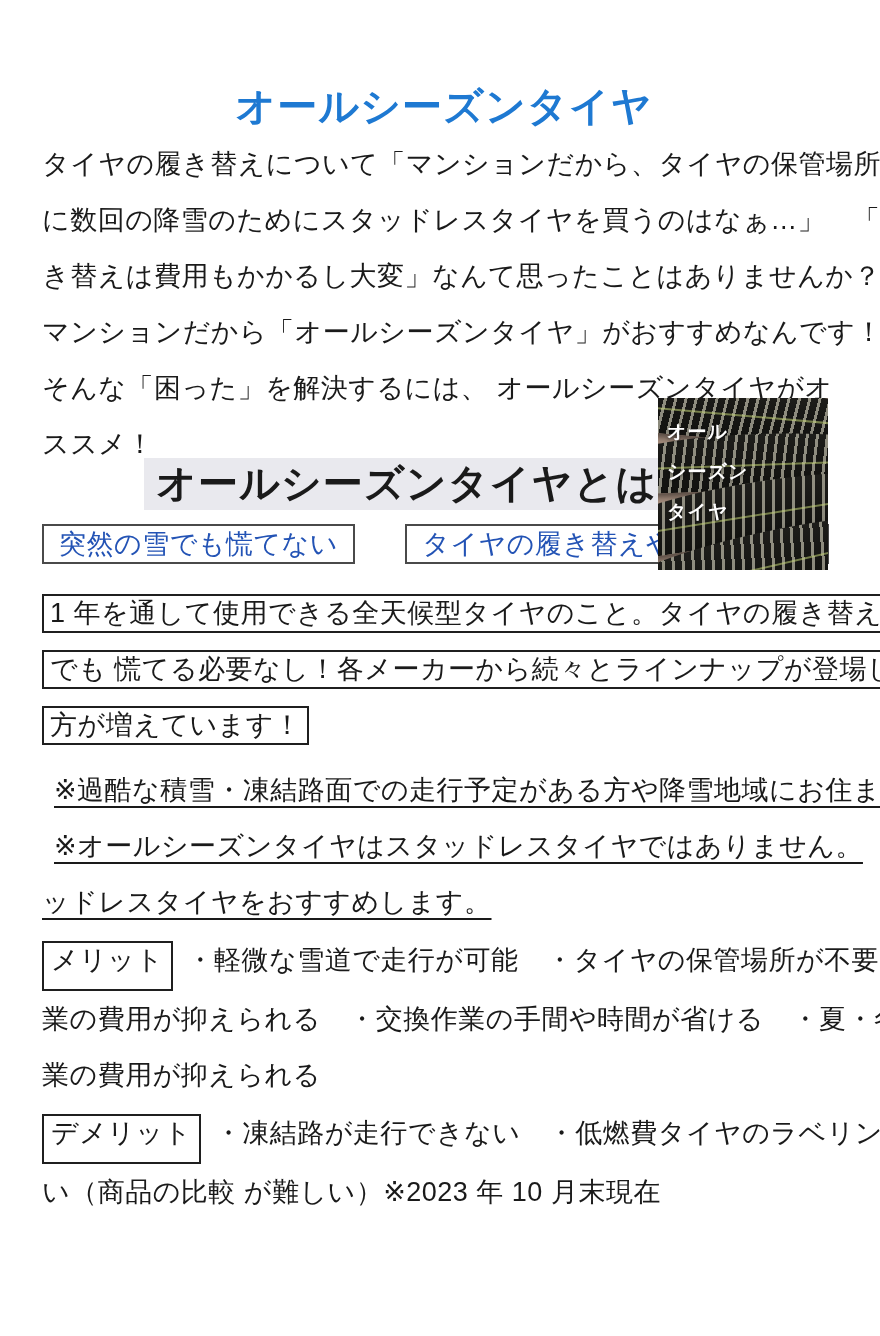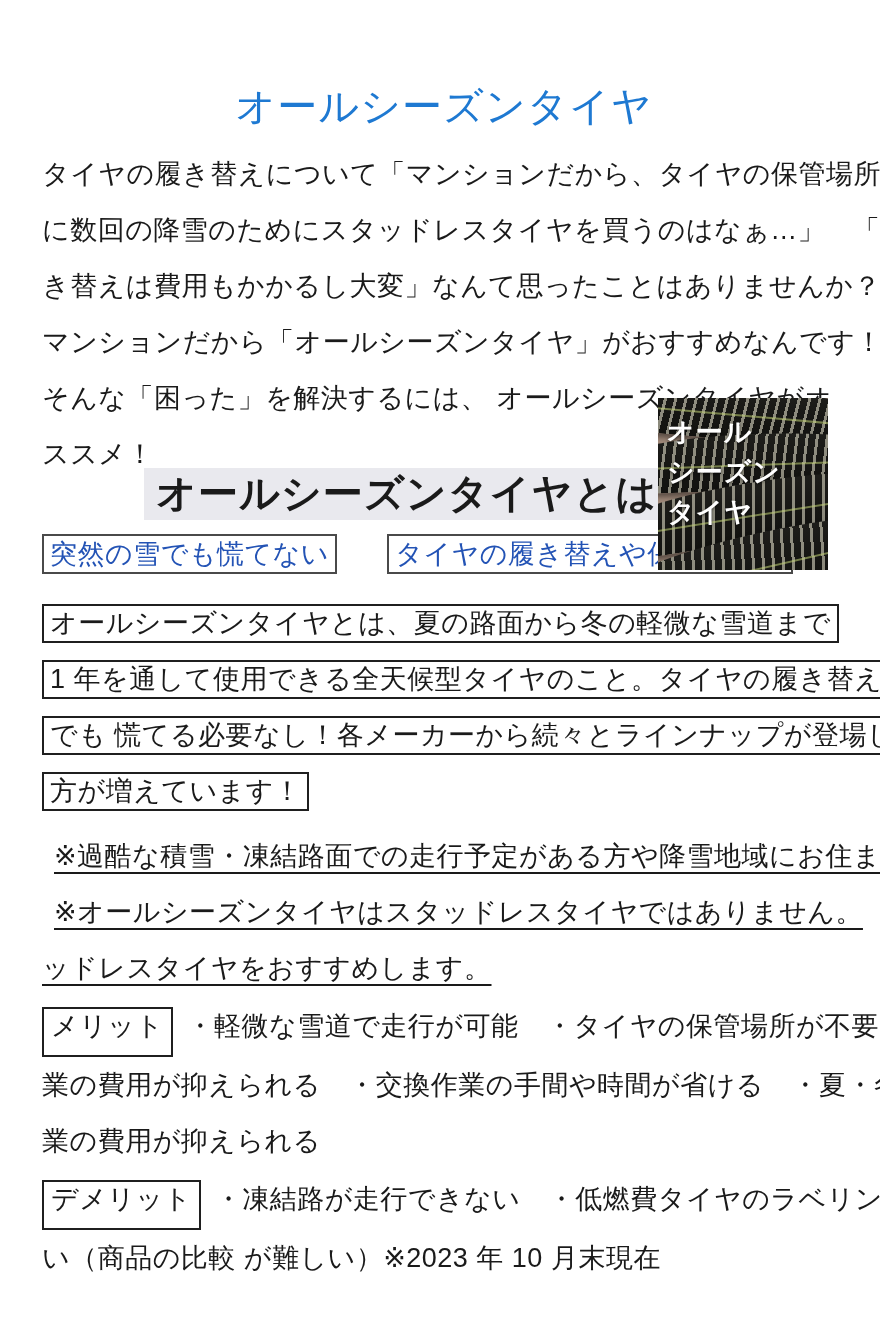--- a/index.html
+++ b/index.html
@@ -8,23 +8,23 @@
     font-family:"Liberation Sans","DejaVu Sans",sans-serif;
     color:#1a1a1a;
     -webkit-font-smoothing:antialiased;
   }
   .page{position:relative;width:880px;height:1336px;}
   .content{padding:82px 34px 0 42px;}
 
   
   .doc-title{
     text-align:center;
-    font-size:40px;line-height:48px;font-weight:normal;
+    font-size:40px;line-height:48px;font-weight:bold;
     color:#1e79d2;
-    margin:0 0 16px 0;
+    margin:0 0 6px 0;
     letter-spacing:1px;
   }
 
   
   .intro-line{
     font-size:27px;line-height:56px;
     white-space:nowrap;
     letter-spacing:.5px;
   }
 
@@ -38,21 +38,21 @@
     letter-spacing:1px;
   }
 
   
   .badge-row{margin-top:8px;height:56px;}
   .badge{
     display:inline-block;
     border:2px solid #4a4a4a;
     color:#2353b5;
     font-size:27px;line-height:34px;
-    padding:1px 6px;
+    padding:1px 15px;
     letter-spacing:.5px;
     background:#fff;
   }
   .badge + .badge{margin-left:46px;}
 
   
   .boxed-block{margin-top:14px;}
   .boxed-line{
     display:table;
     border:2px solid #1f1f1f;
@@ -114,21 +114,21 @@
   .band-2{top:36px;height:56px;transform:rotate(-2deg);}
   .band-3{top:84px;height:58px;transform:rotate(-9deg);}
   .band-4{top:136px;height:60px;transform:rotate(-13deg);}
   .tread-line{
     position:absolute;left:0;width:100%;height:2px;
     background:rgba(196,214,120,.55);
   }
   .photo-caption{
     position:absolute;left:9px;top:14px;
     color:#ffffff;font-weight:bold;
-    font-size:27px;line-height:40px;
+    font-size:19px;line-height:40px;
     text-shadow:0 1px 3px rgba(0,0,0,.6);
     letter-spacing:1px;
   }
 </style>
 </head>
 <body>
 
 <div class="page">
   <div class="content">
 
@@ -146,21 +146,20 @@
     <div class="section-heading-row">
       <span class="section-heading">オールシーズンタイヤとは？</span>
     </div>
 
     <div class="badge-row">
       <span class="badge">突然の雪でも慌てない</span>
       <span class="badge">タイヤの履き替えや保管が不要</span>
     </div>
 
     <div class="boxed-block">
-      <div class="boxed-line">オールシーズンタイヤとは、夏の路面から冬の軽微な雪道まで</div>
       <div class="boxed-line">1 年を通して使用できる全天候型タイヤのこと。タイヤの履き替え不要で突然の雪</div>
       <div class="boxed-line">でも 慌てる必要なし！各メーカーから続々とラインナップが登場し、今、選択する</div>
       <div class="boxed-line">方が増えています！</div>
     </div>
 
     <div class="notes-block">
       <div class="note-line note-indent"><span class="u">※過酷な積雪・凍結路面での走行予定がある方や降雪地域にお住まいの方は、スタ</span></div>
       <div class="note-line note-indent"><span class="u">※オールシーズンタイヤはスタッドレスタイヤではありません。</span></div>
       <div class="note-line"><span class="u">ッドレスタイヤをおすすめします。</span></div>
     </div>

